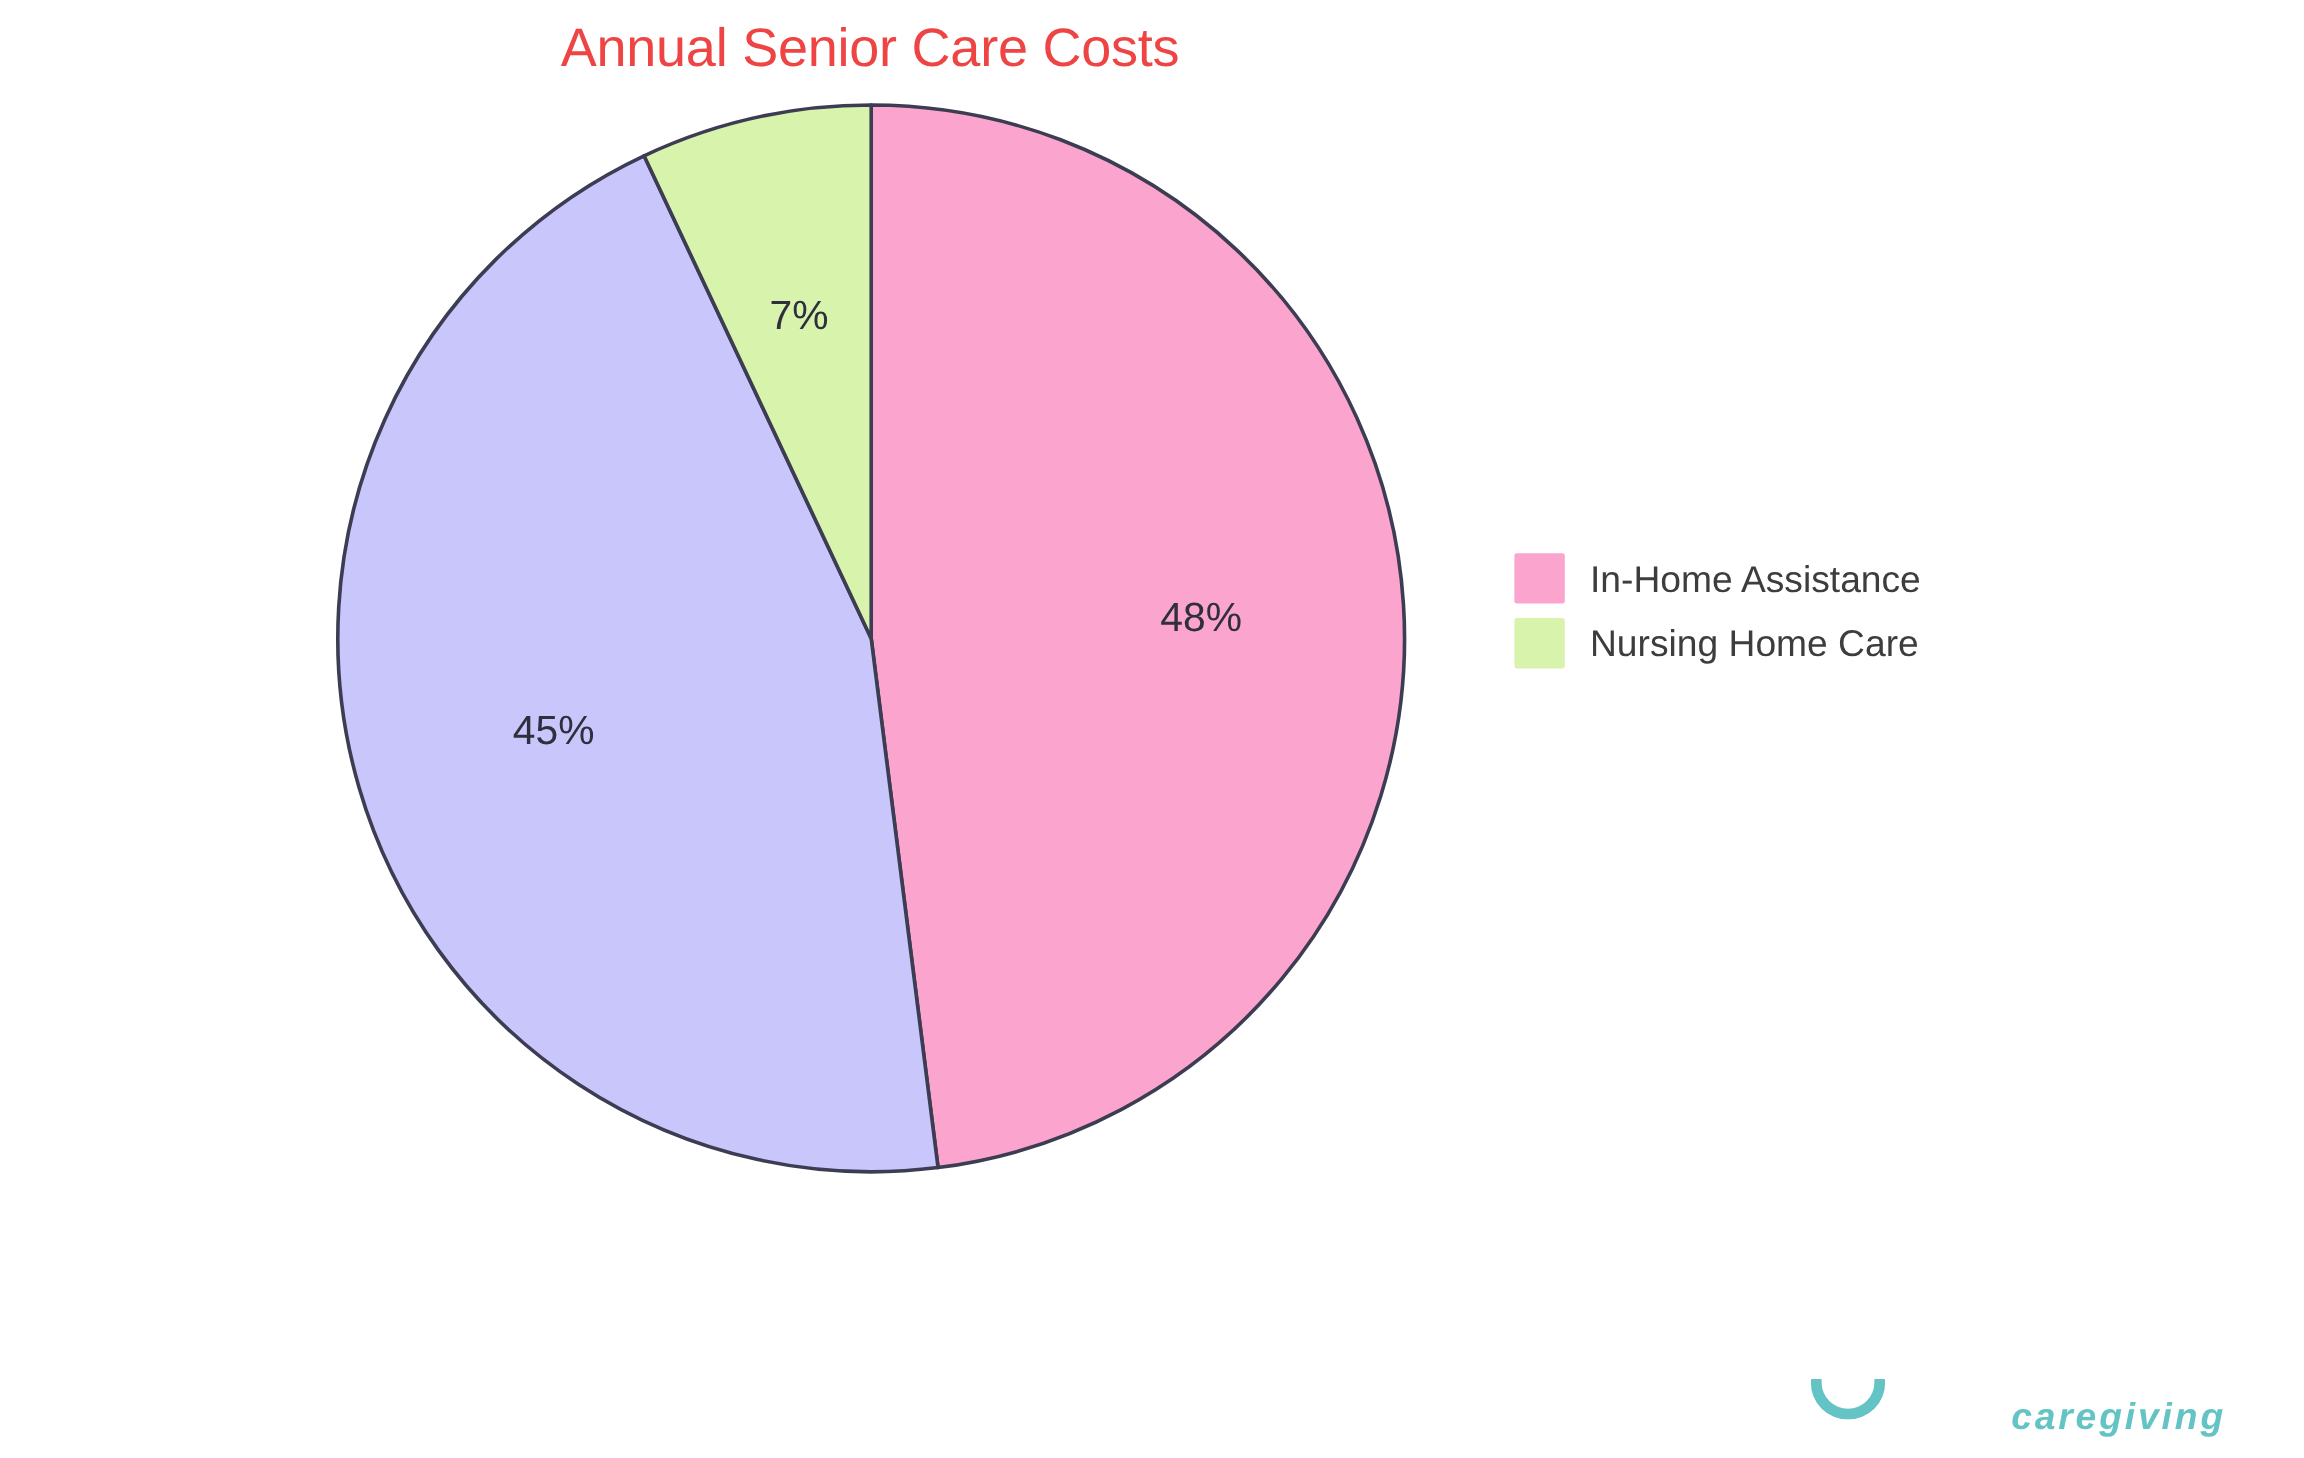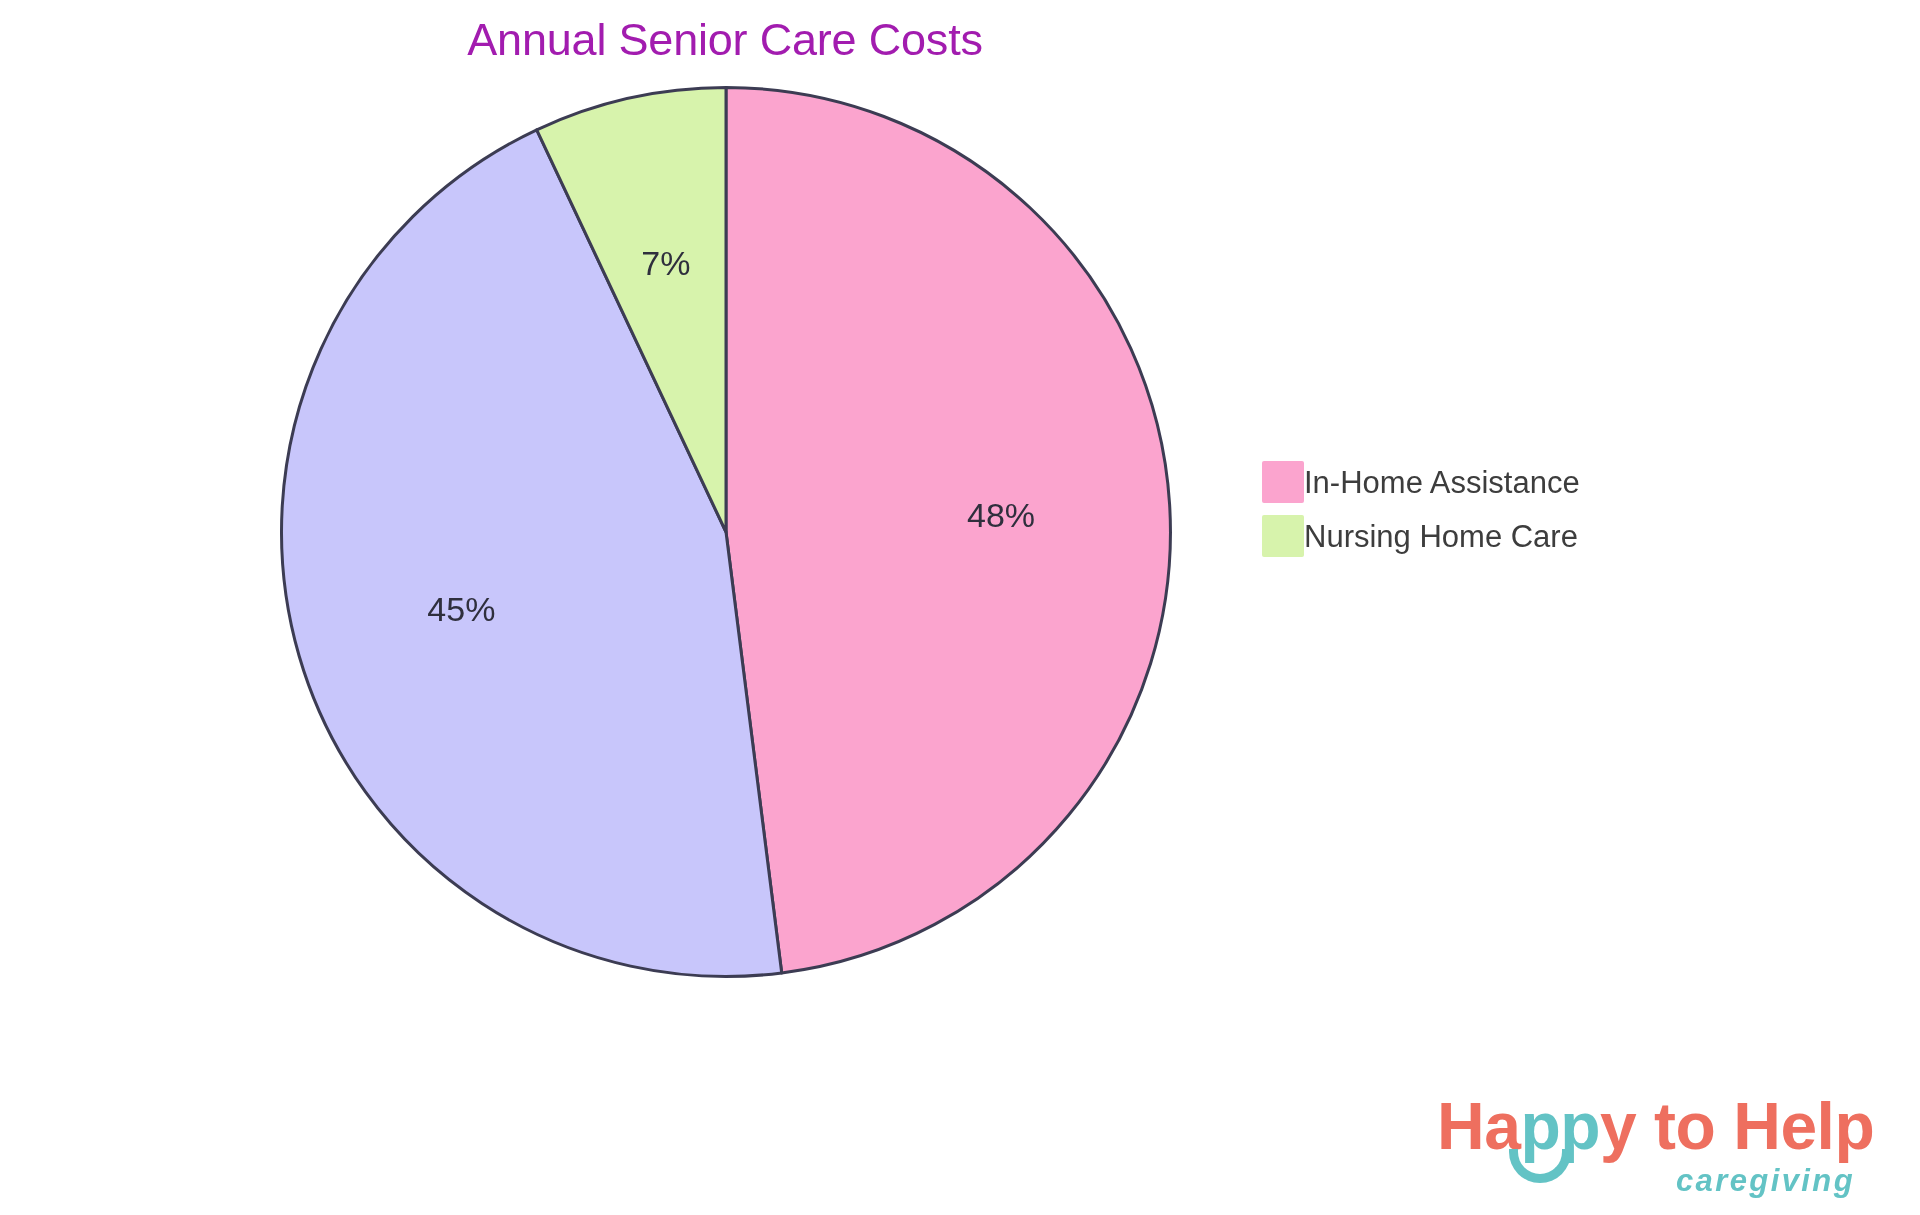--- a/index.html
+++ b/index.html
@@ -18,21 +18,21 @@
 
   
   #chart-title {
     position: absolute;
     left: 0;
     top: 14px;
     width: 1450px;
     text-align: center;
     font-size: 45px;
     font-weight: 400;
-    color: #a21caf;
+    color: #ef4444;
     letter-spacing: -0.2px;
     white-space: nowrap;
   }
 
   
   #pie-wrap {
     position: absolute;
     left: 278px;
     top: 84px;
     width: 896px;
@@ -63,20 +63,21 @@
     align-items: center;
     height: 54px;
   }
   .legend-swatch {
     width: 42px;
     height: 42px;
     border-radius: 2px;
     flex: 0 0 auto;
   }
   .legend-label {
+    margin-left: 21px;
     font-size: 31px;
     color: #3d3d3d;
     white-space: nowrap;
     line-height: 1;
   }
 
   
   #logo {
     position: absolute;
     left: 1437px;
@@ -146,16 +147,15 @@
     <span class="legend-swatch" style="background: rgb(251, 164, 206);"></span>
     <span class="legend-label">In-Home Assistance</span>
   </div>
   <div class="legend-row">
     <span class="legend-swatch" style="background: rgb(215, 243, 172);"></span>
     <span class="legend-label">Nursing Home Care</span>
   </div>
 </div>
 
 <div id="logo">
-  <div id="logo-wordmark"><span class="logo-coral">H</span><span class="logo-coral">a</span><span class="logo-teal">pp</span><span class="logo-coral">y</span><span class="logo-coral"> to </span><span class="logo-coral">Help</span></div>
   <div id="logo-smile"></div>
   <div id="logo-tagline">caregiving</div>
 </div>
 
 </body></html>

